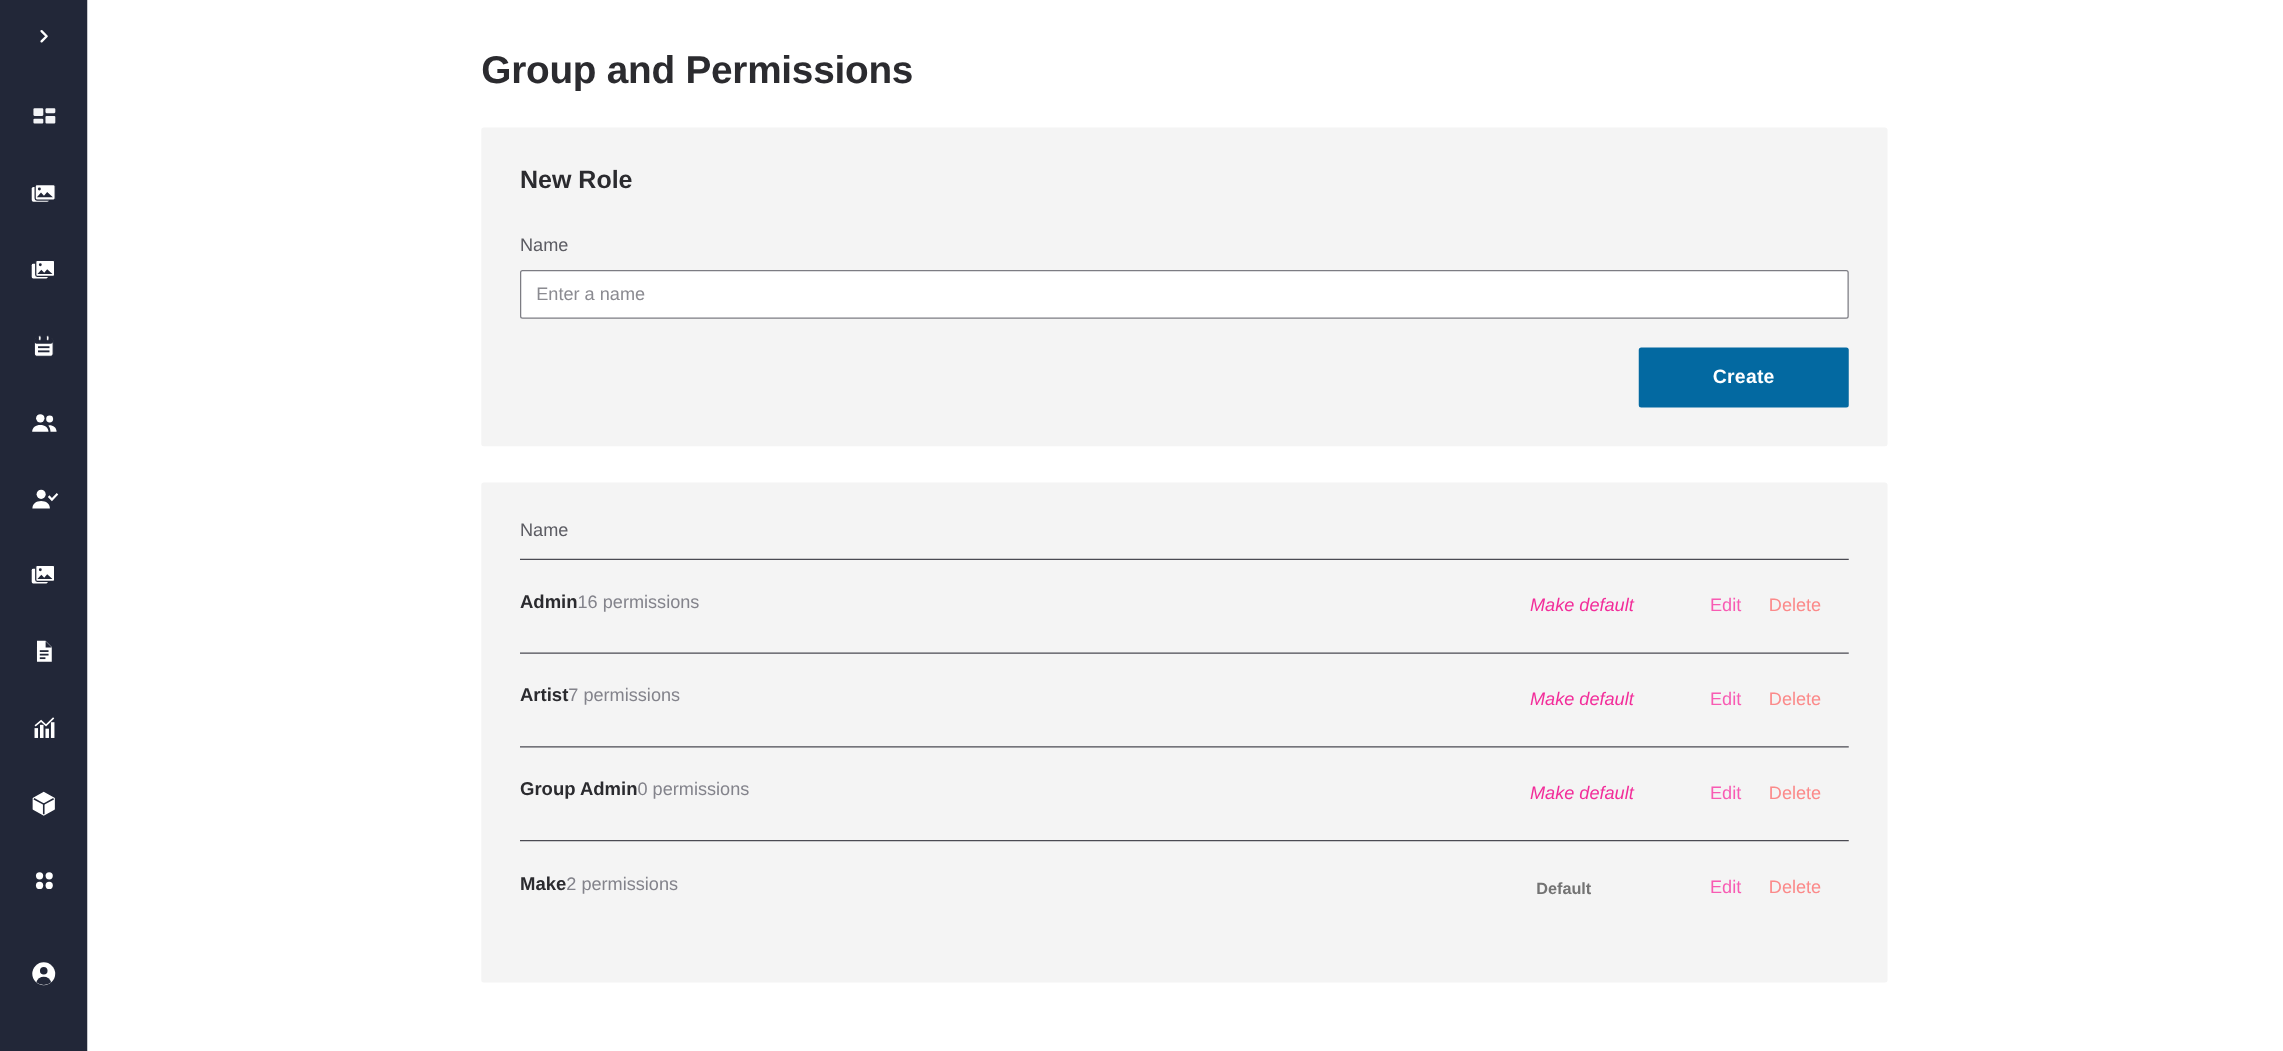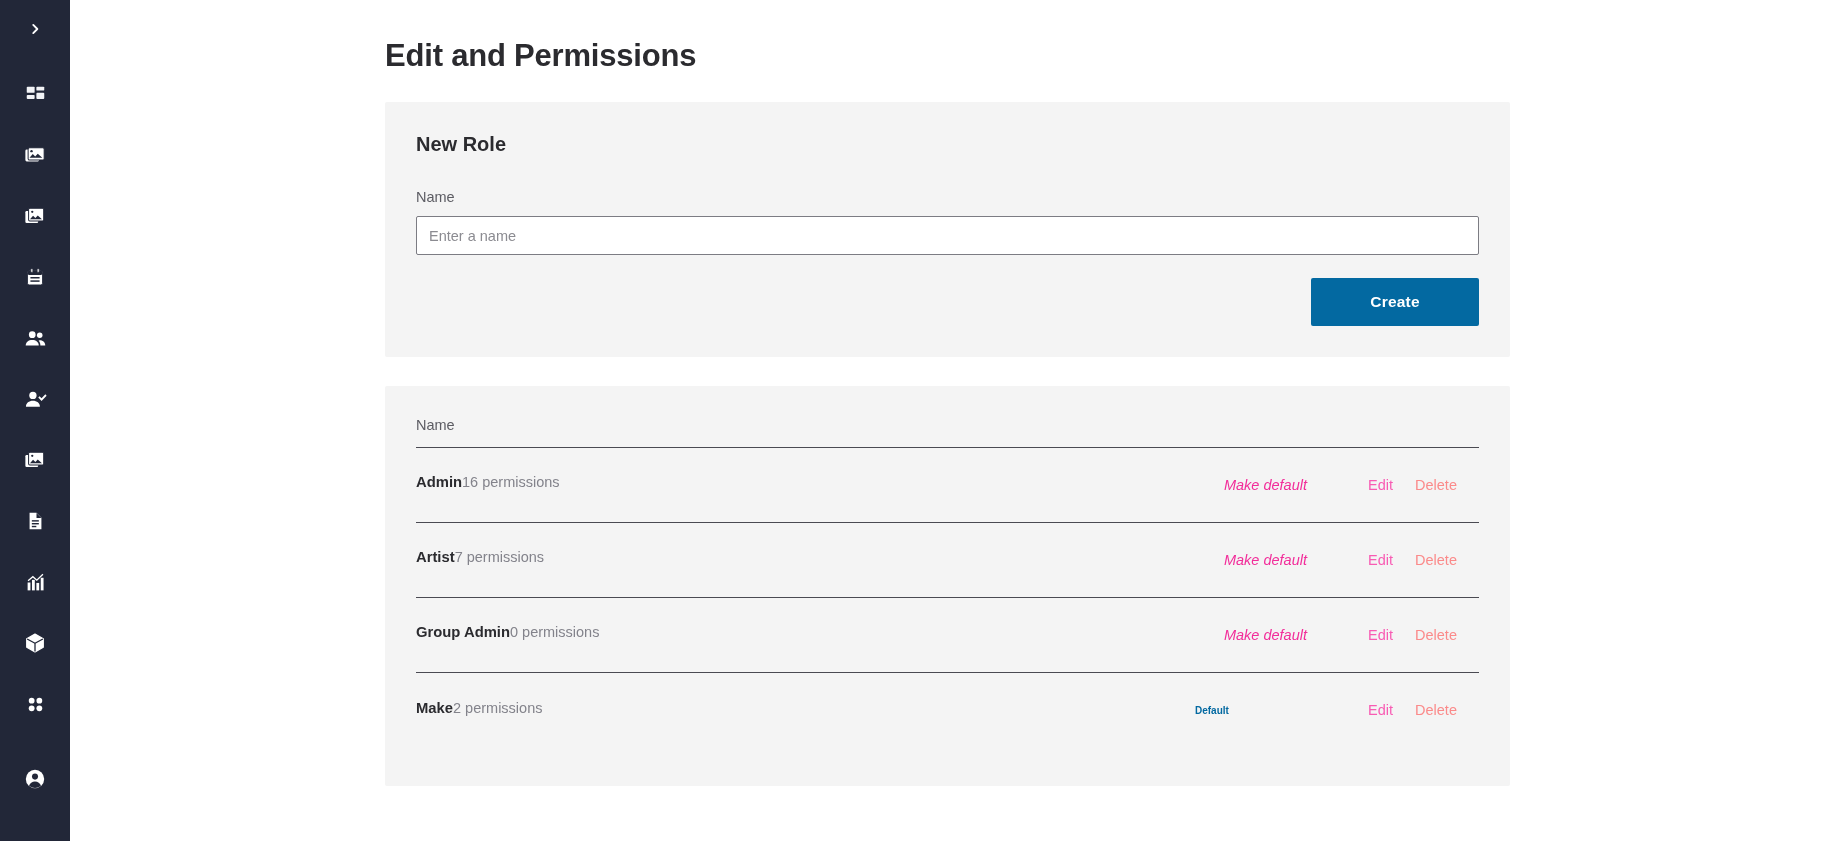--- a/index.html
+++ b/index.html
@@ -179,24 +179,24 @@
     width: 112px;
     text-align: right;
     font-size: 14.5px;
     font-style: italic;
     color: #f22d9a;
     cursor: pointer;
   }
 
   .act-default-static {
     width: 112px;
-    text-align: left;
-    font-size: 10px;
+    text-align: center;
+    font-size: 13px;
     font-weight: bold;
-    color: #0369a1;
+    color: #737373;
   }
 
   .act-edit {
     width: 86px;
     text-align: right;
     font-size: 14.5px;
     color: #f85bb3;
     cursor: pointer;
   }
 
@@ -353,21 +353,21 @@
             <circle cx="12" cy="9.4" r="3.3" fill="#222738"></circle>
             <path d="M5.5 19.4c.9-3.1 3.4-4.8 6.5-4.8s5.6 1.7 6.5 4.8a10 10 0 0 1-13 0z" fill="#222738"></path>
           </svg>
       </span>
     </div>
 
   </nav>
 
   <main class="main">
 
-    <h1 class="page-title">Edit and Permissions</h1>
+    <h1 class="page-title">Group and Permissions</h1>
 
     <section class="card card-new-role">
       <h2 class="card-title">New Role</h2>
 
       <div class="field-label">Name</div>
 
       <input class="text-input" type="text" placeholder="Enter a name" value="" style="">
 
       <div class="btn-row">
         <button class="btn-create">Create</button>

